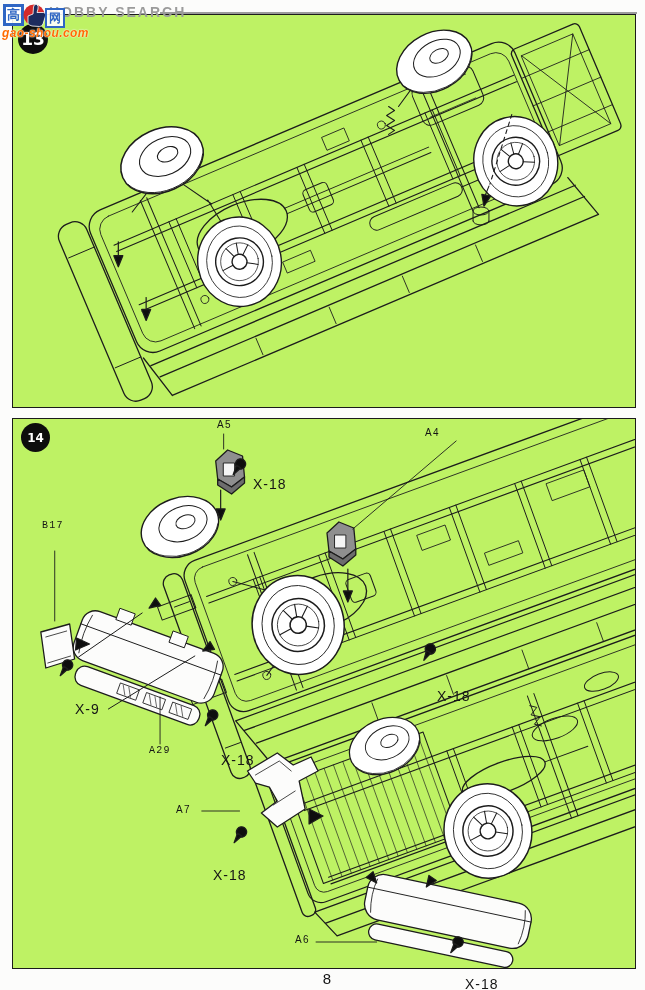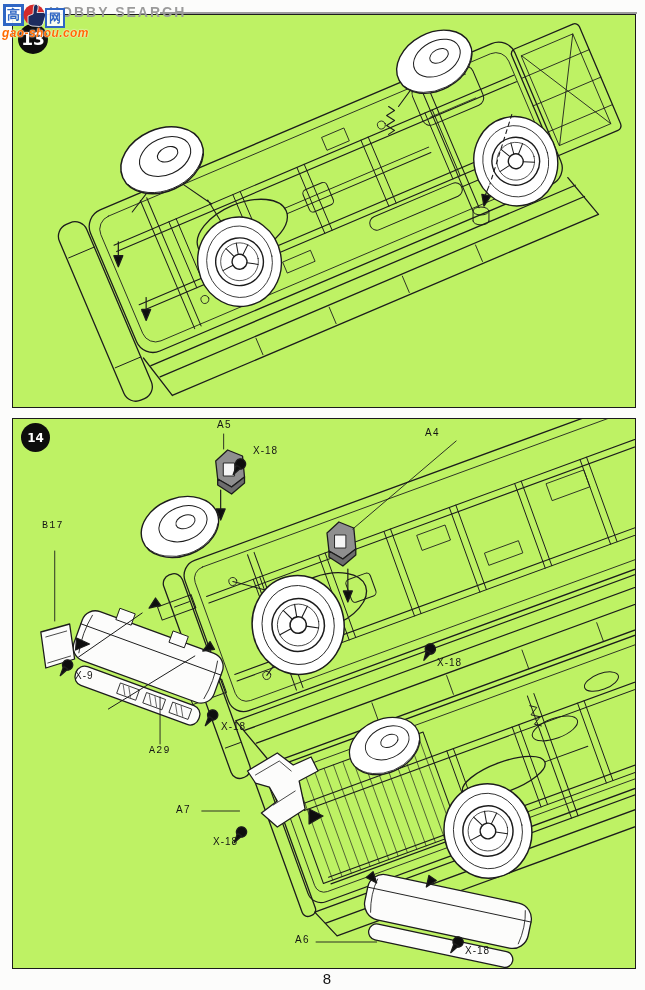--- a/index.html
+++ b/index.html
@@ -6,21 +6,21 @@
   .page{position:relative;width:645px;height:990px;background:#fcfcfb;overflow:hidden;
         font-family:"Liberation Sans",sans-serif;color:#151515;}
   .panel{position:absolute;left:12px;width:624px;border:1.7px solid #1b1b1b;background:#bef264;box-sizing:border-box;}
   .panel svg{position:absolute;left:0;top:0;width:100%;height:100%;}
   .badge{position:absolute;background:#0d0d0d;color:#fff;border-radius:50%;
          display:flex;align-items:center;justify-content:center;
          font-family:"DejaVu Sans",sans-serif;font-weight:bold;z-index:3;}
   .badge-13{left:5px;top:9px;width:30px;height:30px;font-size:17px;}
   .badge-14{left:8px;top:4px;width:29px;height:29px;font-size:12px;}
   .part-label{position:absolute;font-size:10px;letter-spacing:1.3px;white-space:nowrap;z-index:4;}
-  .screw-label{position:absolute;font-size:10px;letter-spacing:1px;white-space:nowrap;z-index:4;}
+  .screw-label{position:absolute;font-size:14px;letter-spacing:1px;white-space:nowrap;z-index:4;margin-top:31px;}
   .page-number{position:absolute;left:300px;top:970px;width:54px;text-align:center;font-size:15px;}
   
   .wm{position:absolute;left:0;top:0;width:645px;height:46px;z-index:10;}
   .wm-brand{position:absolute;left:49px;top:4px;font-size:14px;font-weight:bold;
             letter-spacing:2px;color:#9b9b9b;}
   .wm-rule{position:absolute;left:160px;top:12px;width:477px;height:2px;background:#9b9b9b;}
   .wm-box{position:absolute;box-sizing:border-box;border:3px solid #2f66c4;background:rgba(255,255,255,.9);
           color:#2f66c4;font-weight:bold;display:flex;align-items:center;justify-content:center;
           font-family:"DejaVu Sans",sans-serif;}
   .wm-box-left{left:3px;top:4px;width:21px;height:22px;font-size:13px;}

